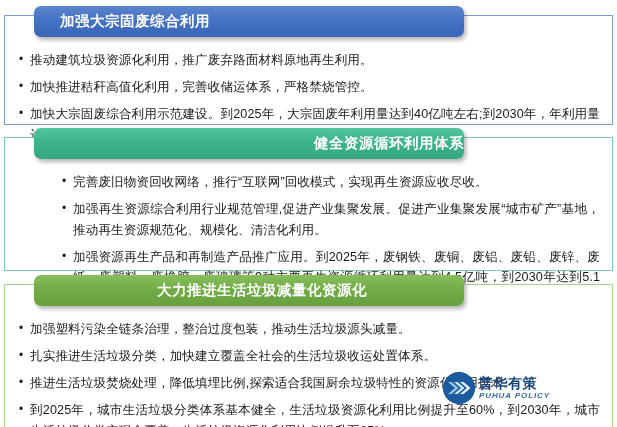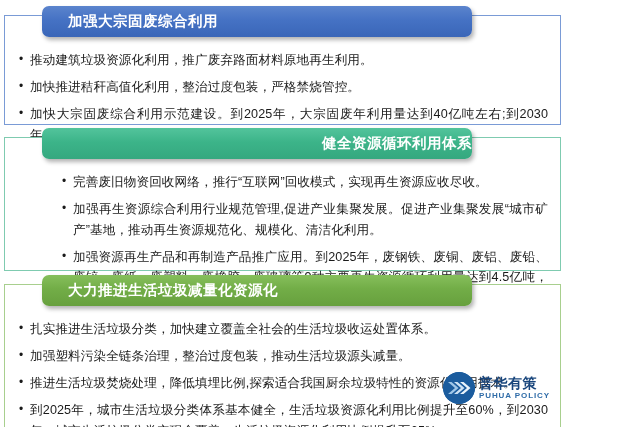--- a/index.html
+++ b/index.html
@@ -17,41 +17,40 @@
 
   
   .section {
     position:absolute;
     left:4px;
     width:609px;
   }
   .sec-box {
     position:absolute;
     left:0; top:13px;
-    width:557px;
+    width:609px;
     border-width:1px;
     border-style:solid;
     background:#ffffff;
   }
   .connector {
     position:absolute;
     left:0; top:30px;
     width:52px;
     height:1px;
   }
   .pill {
     position:absolute;
     left:30px; top:4px;
     width:430px;
     height:31px;
     border-radius:7px;
     box-shadow:2px 3px 4px rgba(0,0,0,0.30);
     display:flex;
     align-items:center;
-    margin-left:8px;
   }
   .pill-label {
     color:#ffffff;
     font-size:14.5px;
     font-weight:bold;
     letter-spacing:0.5px;
     padding-left:26px;
     white-space:nowrap;
   }
 
@@ -97,20 +96,21 @@
     background:linear-gradient(to bottom,#53c49c 0%,#3cb489 45%,#35a87f 100%);
     justify-content:flex-end;
   }
 
   
   #sec3 { top:271px; }
   #sec3 .sec-box { border-color:#a8cf8e; height:153px; }
   #sec3 .connector { background:#a8cf8e; }
   #sec3 .pill {
     background:linear-gradient(to bottom,#86bf5c 0%,#72ad47 45%,#67a03e 100%);
+    justify-content:center;
   }
 
   
   #watermark {
     position:absolute;
     left:443px; top:371px;
     width:140px; height:34px;
     display:flex;
     align-items:center;
     pointer-events:none;
@@ -135,33 +135,34 @@
     color:#18457c;
     letter-spacing:0.5px;
   }
   #wm-en {
     display:block;
     font-size:8px;
     font-weight:bold;
     color:#2f6ca8;
     letter-spacing:0.9px;
     margin-top:2px;
+    font-style:italic;
   }
 </style>
 </head>
 <body>
 
 <div id="page">
 
   <div class="section" id="sec1">
     <div class="connector"></div>
     <div class="sec-box">
       <div class="bullets">
         <span class="bullet">推动建筑垃圾资源化利用，推广废弃路面材料原地再生利用。</span>
-        <span class="bullet">加快推进秸秆高值化利用，整治过度包装，严格禁烧管控。</span>
+        <span class="bullet">加快推进秸秆高值化利用，完善收储运体系，严格禁烧管控。</span>
         <span class="bullet">加快大宗固废综合利用示范建设。到2025年，大宗固废年利用量达到40亿吨左右;到2030年，年利用量达到45亿吨左右。</span>
       </div>
     </div>
     <div class="pill">
       <span class="pill-label">加强大宗固废综合利用</span>
     </div>
   </div>
 
   <div class="section" id="sec2">
     <div class="connector"></div>
@@ -174,22 +175,22 @@
     </div>
     <div class="pill">
       <span class="pill-label">健全资源循环利用体系</span>
     </div>
   </div>
 
   <div class="section" id="sec3">
     <div class="connector"></div>
     <div class="sec-box">
       <div class="bullets">
+        <span class="bullet">加强塑料污染全链条治理，整治过度包装，推动生活垃圾源头减量。</span>
         <span class="bullet">扎实推进生活垃圾分类，加快建立覆盖全社会的生活垃圾收运处置体系。</span>
-        <span class="bullet">加强塑料污染全链条治理，整治过度包装，推动生活垃圾源头减量。</span>
         <span class="bullet">推进生活垃圾焚烧处理，降低填埋比例,探索适合我国厨余垃圾特性的资源化利用技术。</span>
         <span class="bullet">到2025年，城市生活垃圾分类体系基本健全，生活垃圾资源化利用比例提升至60%，到2030年，城市生活垃圾分类实现全覆盖，生活垃圾资源化利用比例提升至65%。</span>
       </div>
     </div>
     <div class="pill">
       <span class="pill-label">大力推进生活垃圾减量化资源化</span>
     </div>
   </div>
 
   <div id="watermark">

